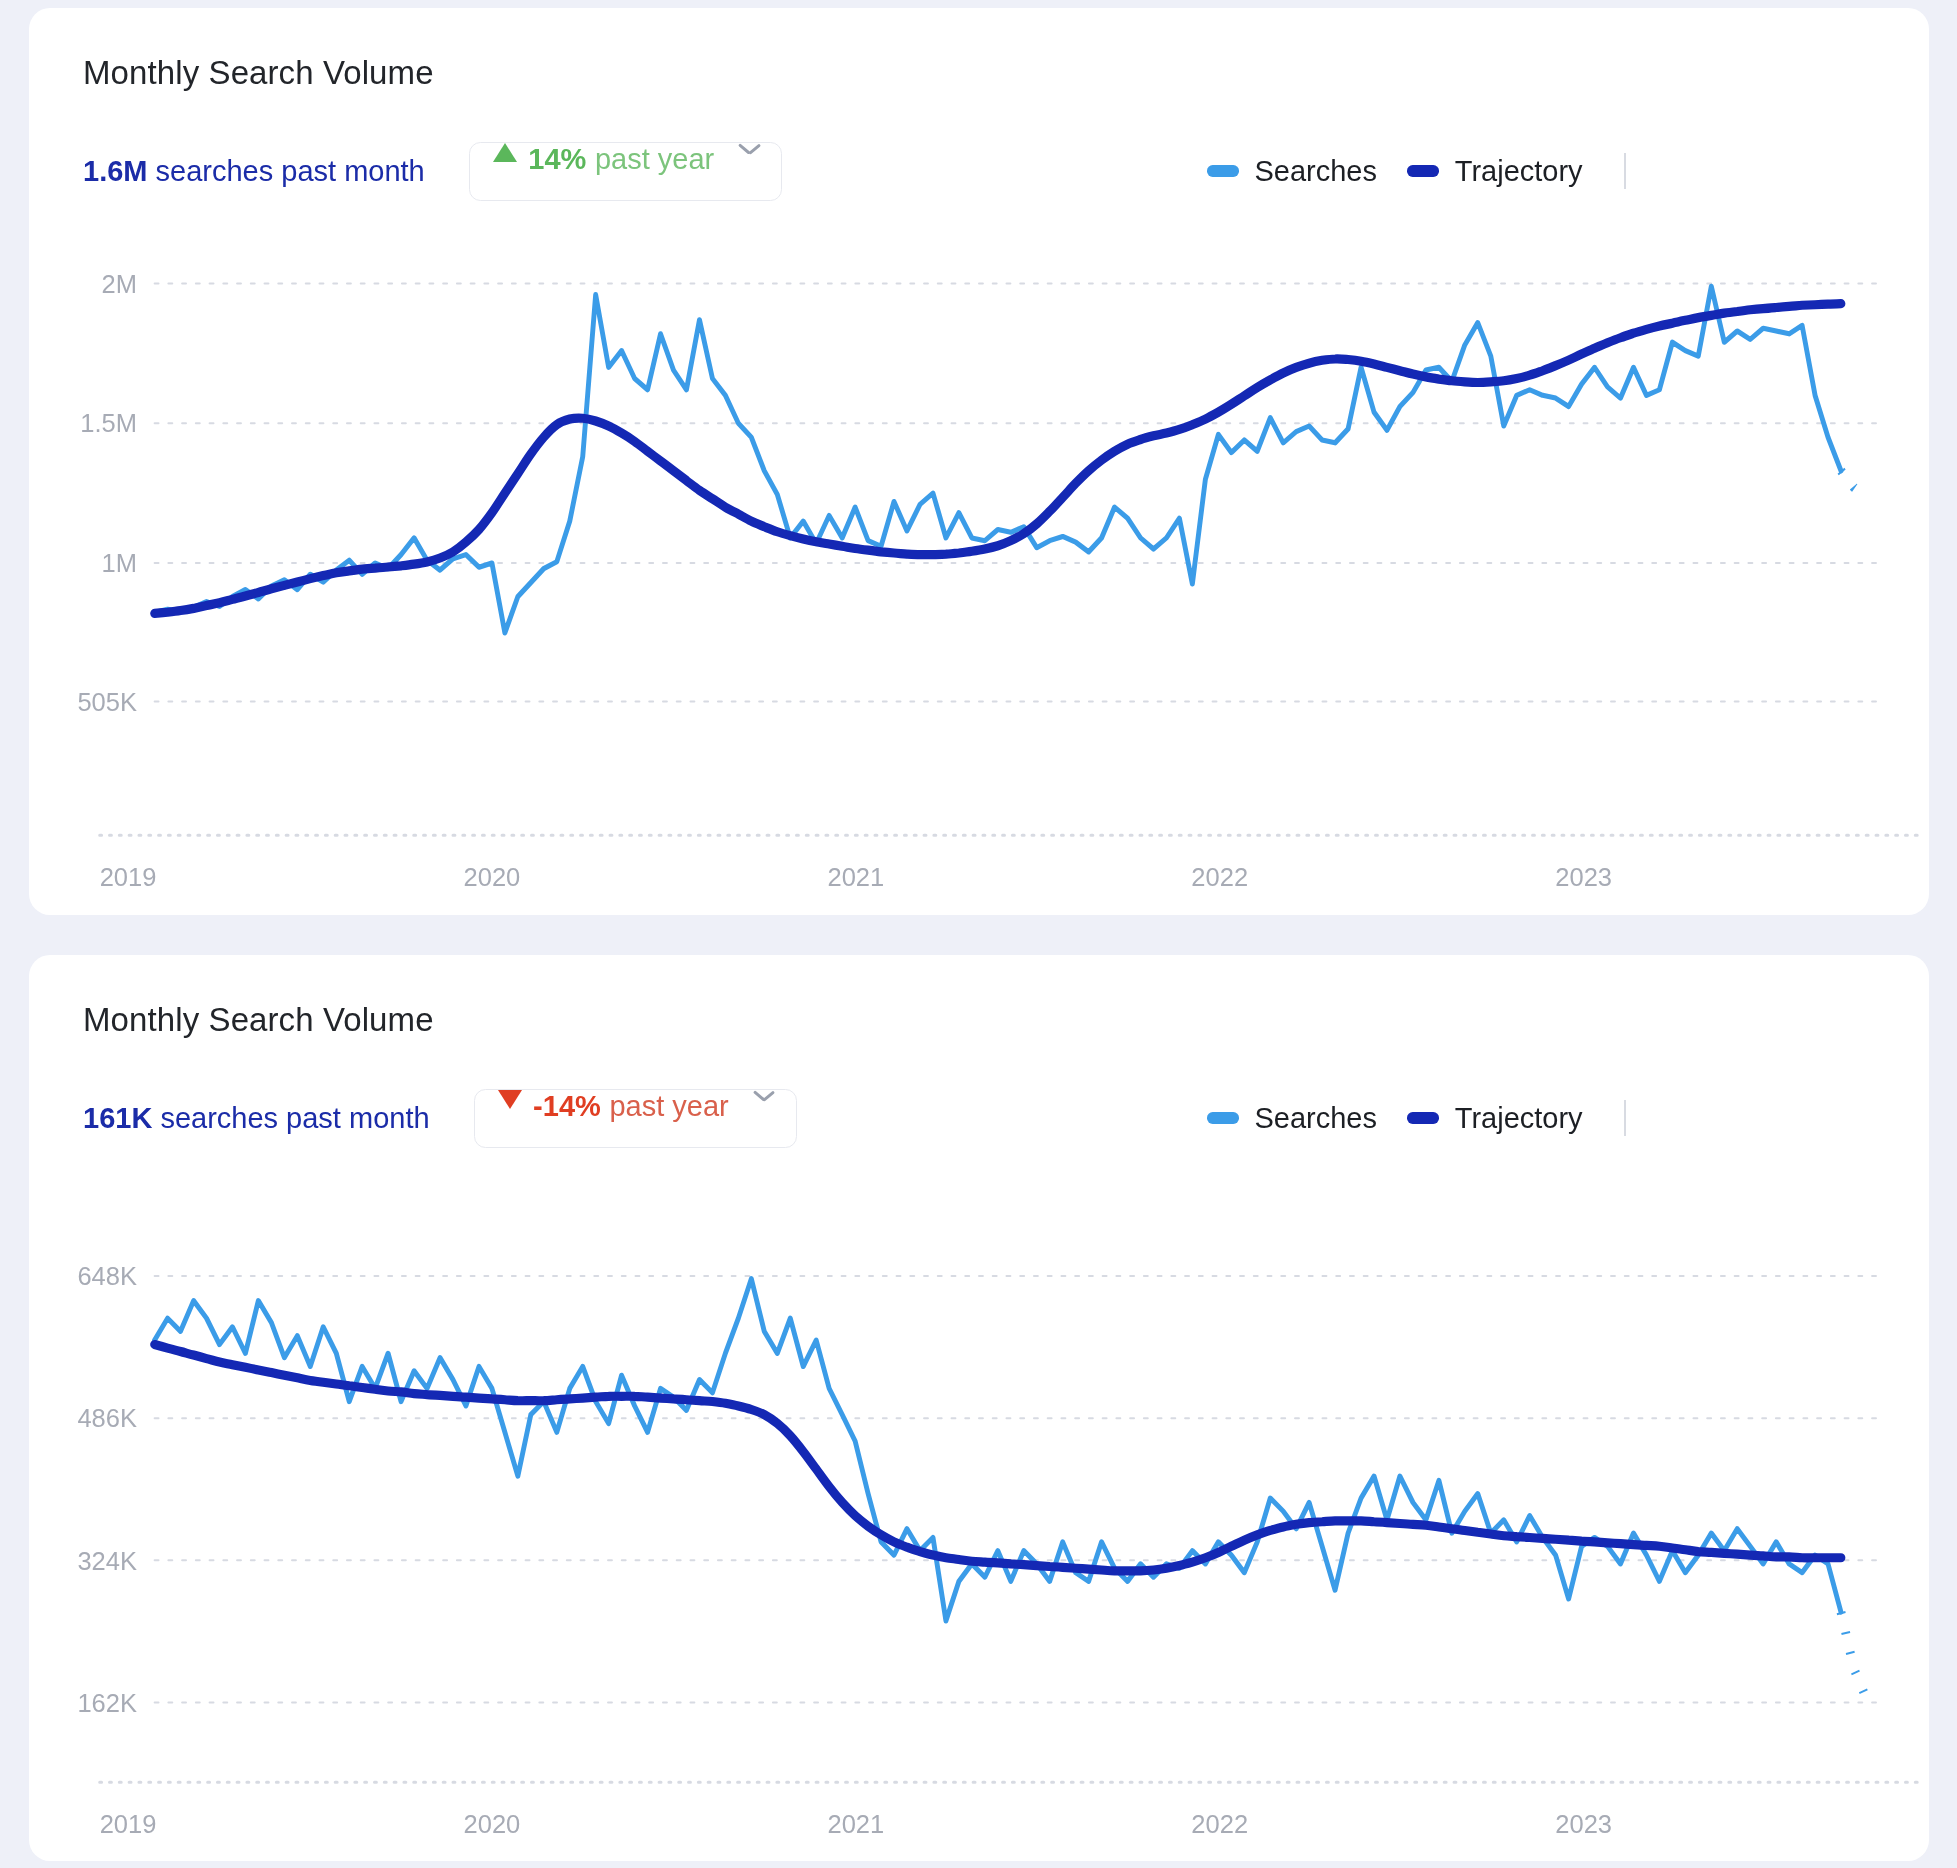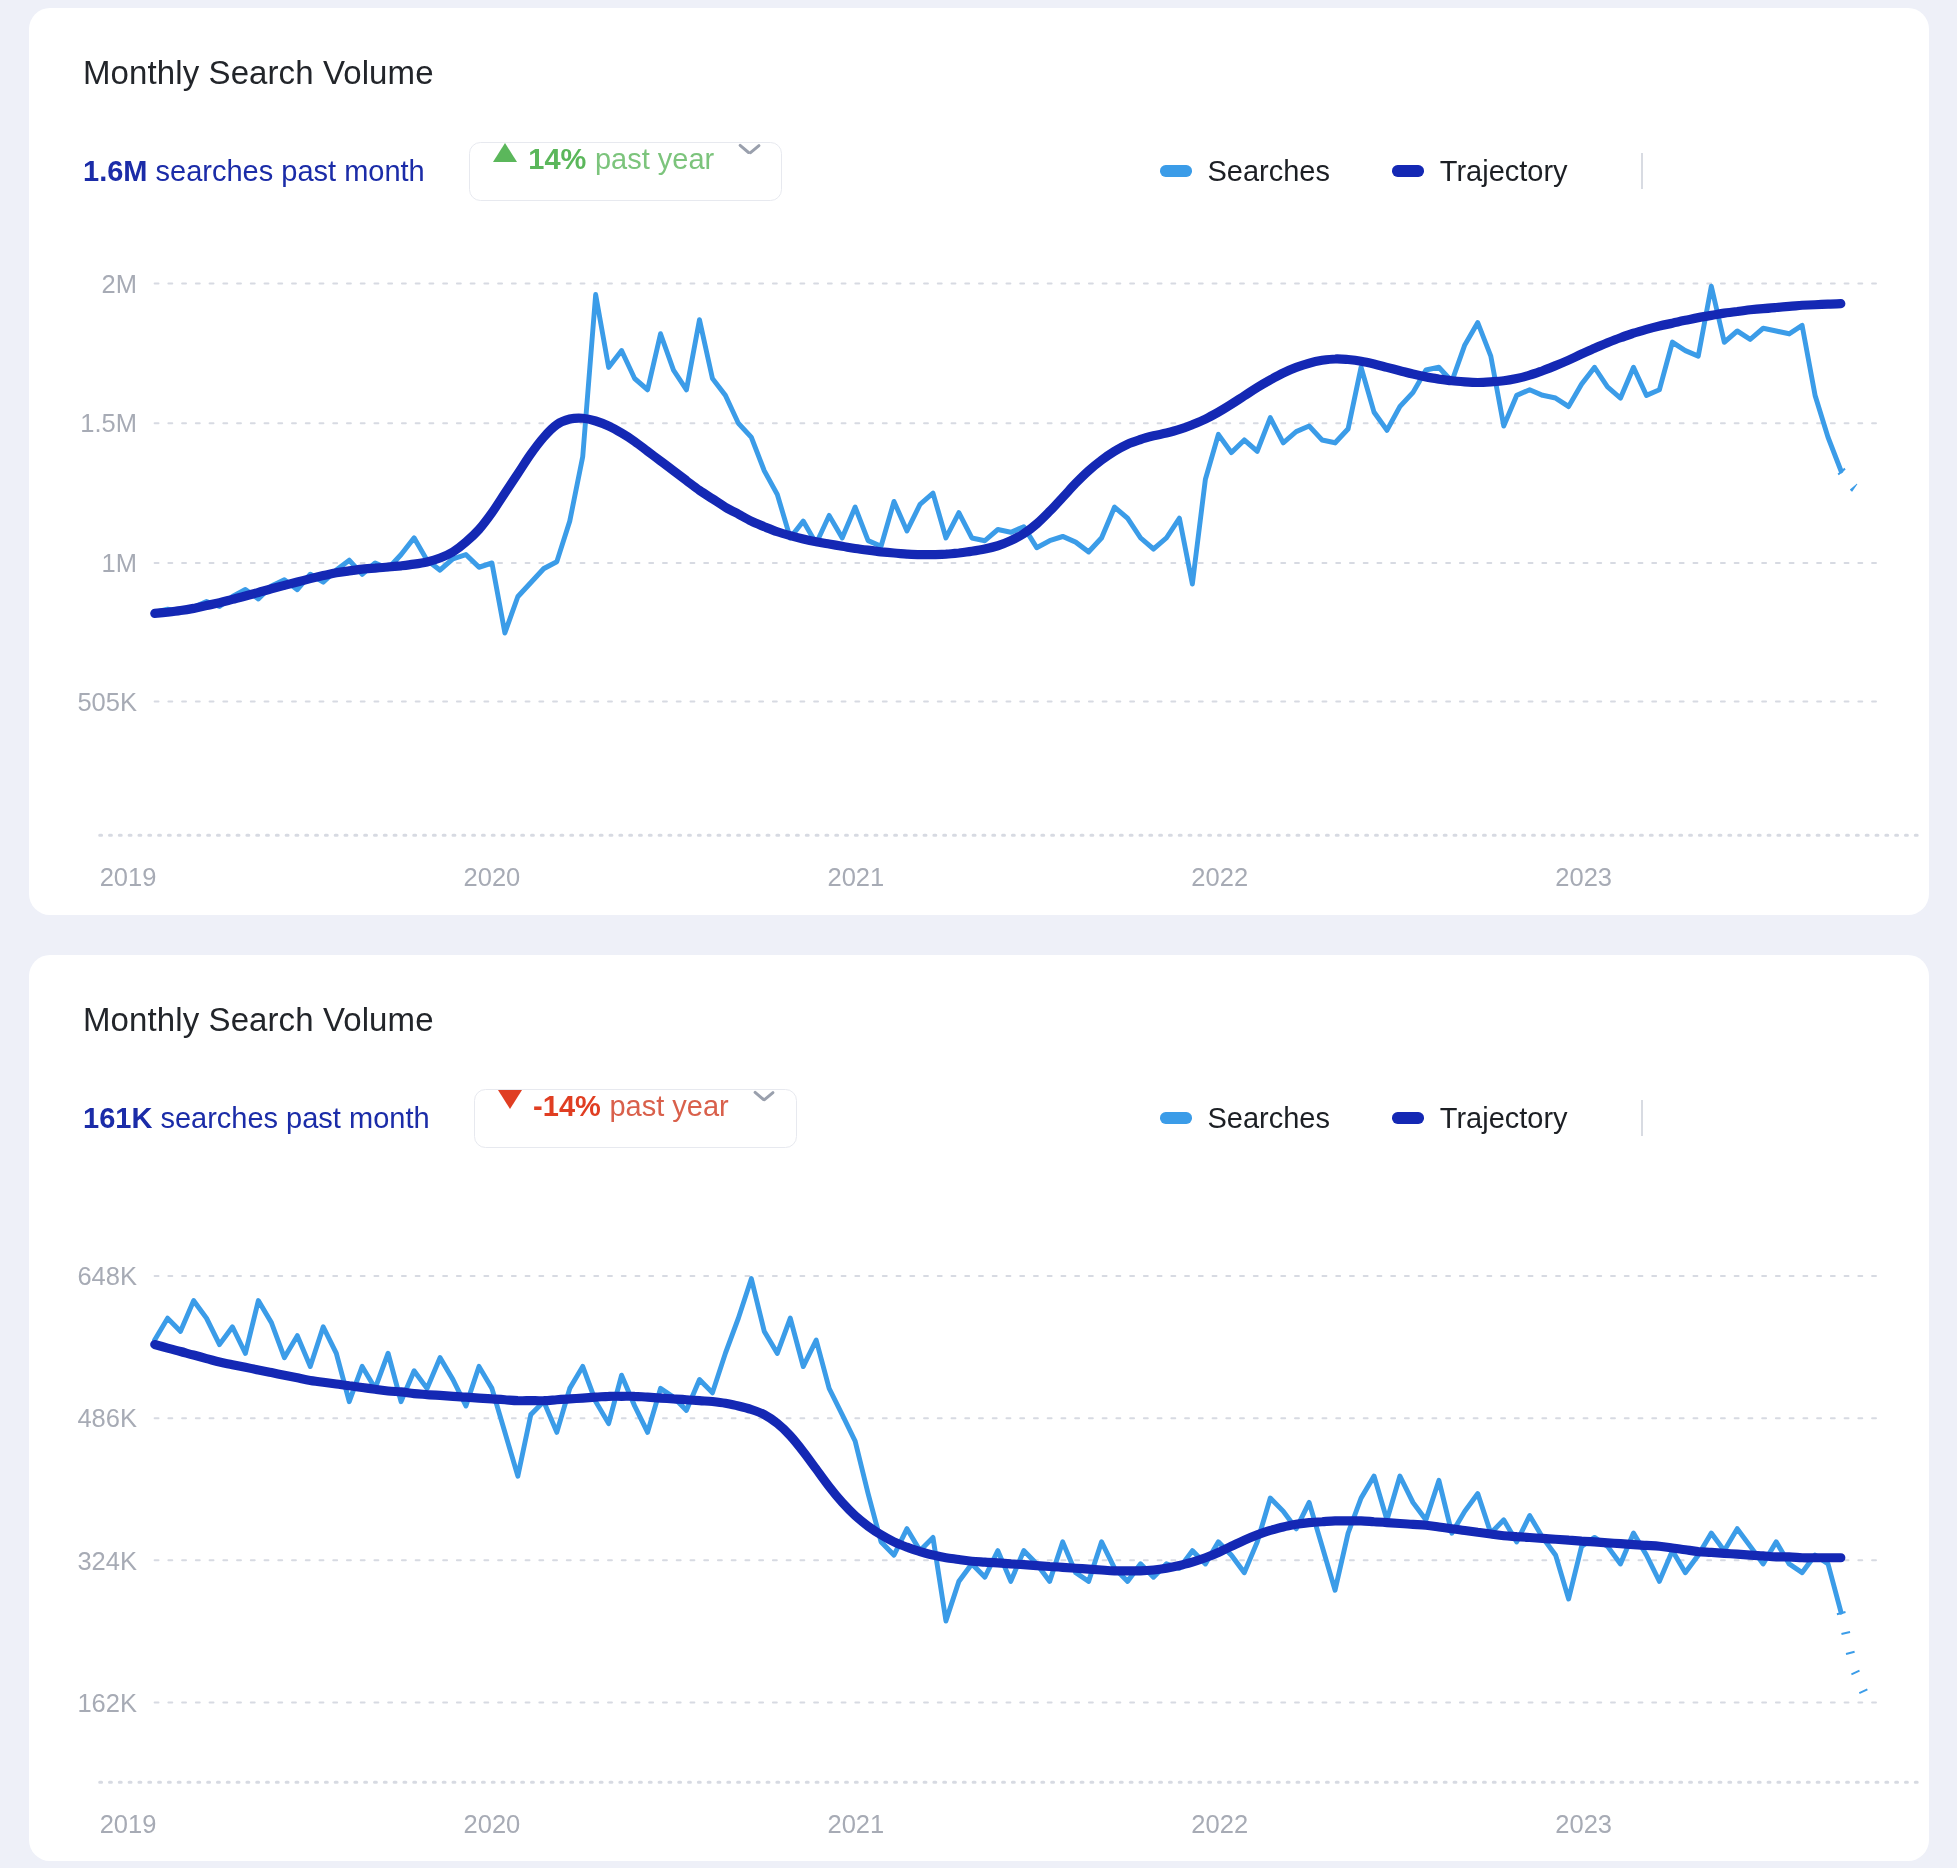--- a/index.html
+++ b/index.html
@@ -16,21 +16,21 @@
     padding: 7.6px 29px 7.6px 29px;
     display: flex;
     flex-direction: column;
     gap: 40px;
   }
   .card {
     background: #ffffff;
     border-radius: 21px;
     position: relative;
     flex: 1 1 0;
-    padding: 46px 36px 29px 54px;
+    padding: 46px 53px 29px 54px;
     overflow: hidden;
   }
   .card-title {
     font-size: 33px;
     color: #22252a;
     font-weight: 400;
     letter-spacing: 0.1px;
   }
   .meta-row {
     margin-top: 50px;
@@ -79,21 +79,21 @@
   .chev::before { left: 0; transform: rotate(40deg); transform-origin: left center; }
   .chev::after { right: 0; transform: rotate(-40deg); transform-origin: right center; }
 
   .legend {
     position: absolute;
     right: 250px;
     top: 50%;
     transform: translateY(-50%);
     display: flex;
     align-items: center;
-    gap: 62px;
+    gap: 30px;
     justify-content: flex-end;
   }
   .legend-item { display: flex; align-items: center; gap: 15.3px; }
   .legend-swatch { width: 32.5px; height: 11.5px; border-radius: 5.7px; display:block; }
   .legend-label { font-size: 29px; color: #1c1f24; }
   .legend-divider { width: 1.9px; height: 36px; background: #d8dbe2; margin-left: 11.5px; }
 
   .logo-box {
     position: absolute;
     right: 44px;

